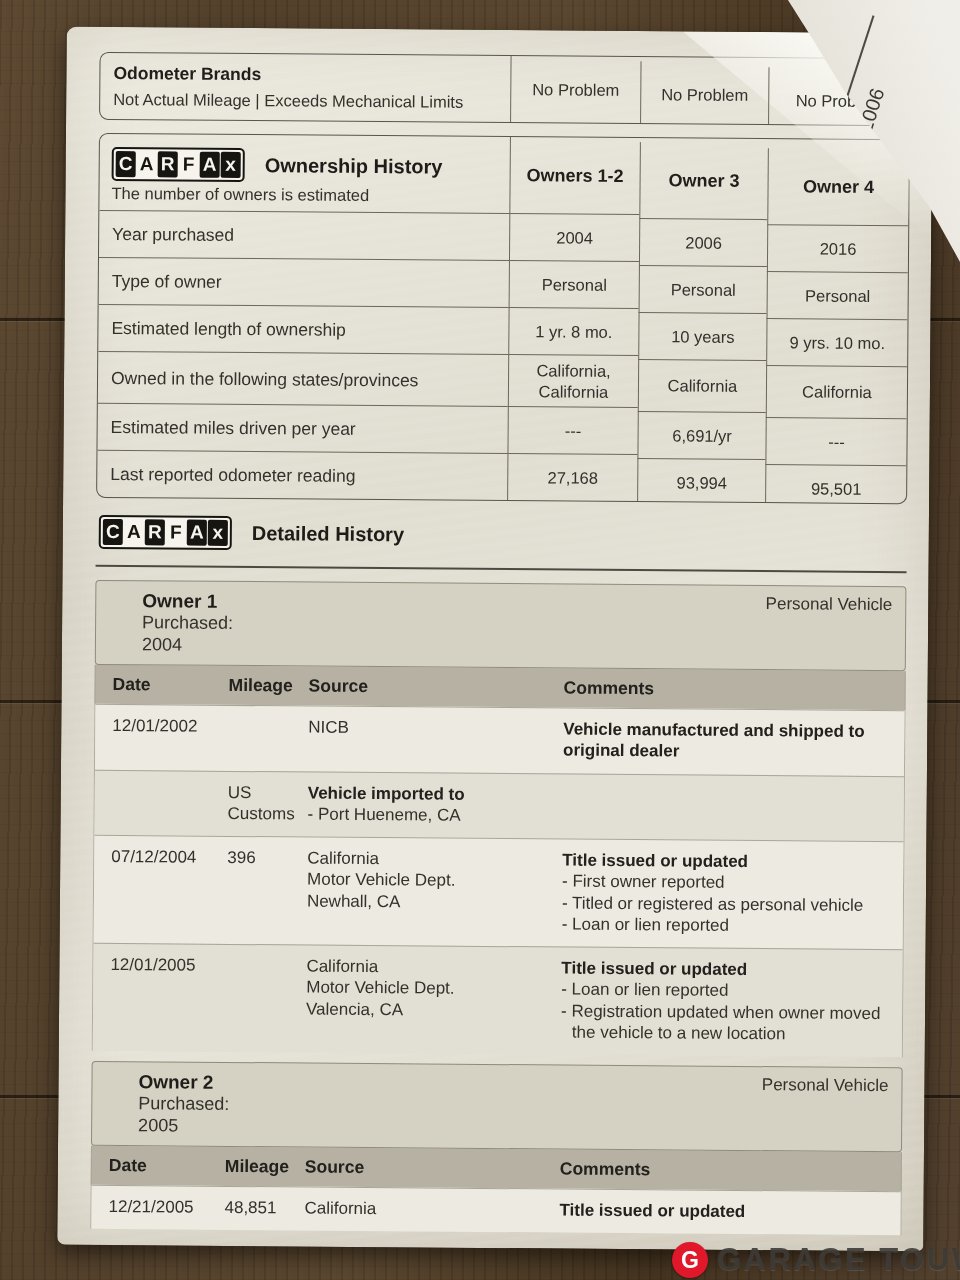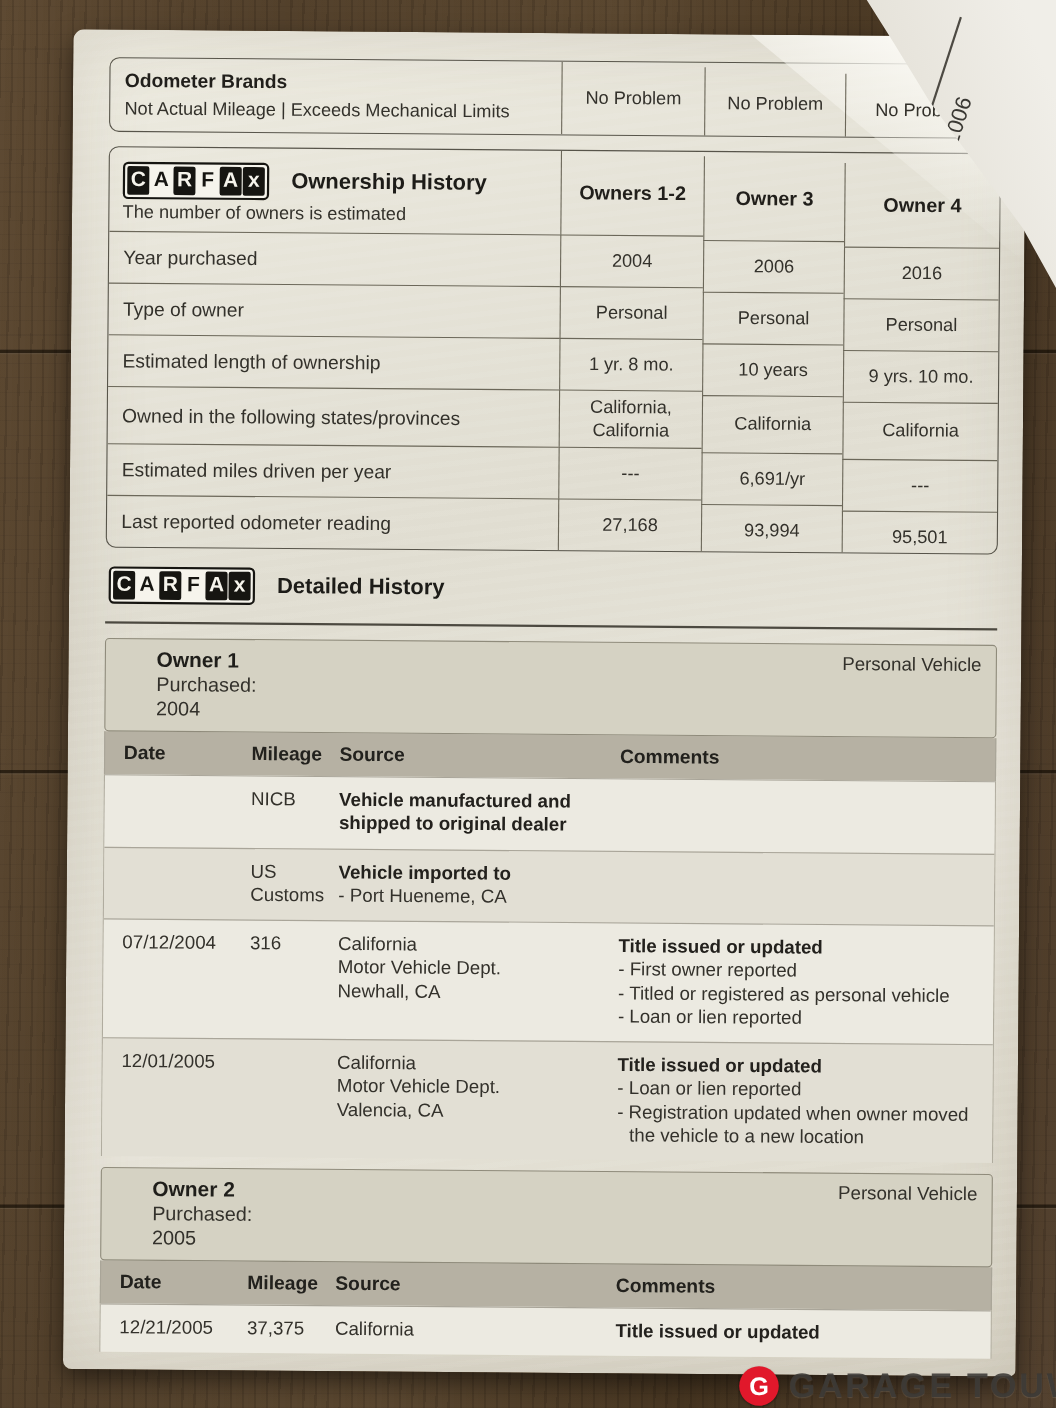--- a/index.html
+++ b/index.html
@@ -210,20 +210,21 @@
       </div>
       <div class="ev-grid ev-header">
         <div>Date</div>
         <div>Mileage</div>
         <div>Source</div>
         <div>Comments</div>
       </div>
       <div class="ev-rows">
 
       <div class="ev-grid ev-row">
+          <div>12/01/2002</div>
           <div></div>
           <div>
 
           <div>NICB</div>
             </div>
           <div class="ev-comments">
             <div class="ev-title">Vehicle manufactured and shipped to original dealer</div>
             <div>
               
             </div>
@@ -238,21 +239,21 @@
           <div class="ev-comments">
             <div class="ev-title">Vehicle imported to</div>
             <div>
 
             <div class="ev-detail">- Port Hueneme, CA</div>
               </div>
           </div>
         </div>
           <div class="ev-grid ev-row">
           <div>07/12/2004</div>
-          <div>316</div>
+          <div>396</div>
           <div>
 
           <div>California</div>
               <div>Motor Vehicle Dept.</div>
               <div>Newhall, CA</div>
             </div>
           <div class="ev-comments">
             <div class="ev-title">Title issued or updated</div>
             <div>
 
@@ -295,21 +296,21 @@
       <div class="ev-grid ev-header">
         <div>Date</div>
         <div>Mileage</div>
         <div>Source</div>
         <div>Comments</div>
       </div>
       <div class="ev-rows">
 
       <div class="ev-grid ev-row">
           <div>12/21/2005</div>
-          <div>37,375</div>
+          <div>48,851</div>
           <div>
 
           <div>California</div>
             </div>
           <div class="ev-comments">
             <div class="ev-title">Title issued or updated</div>
             <div>
               
             </div>
           </div>

